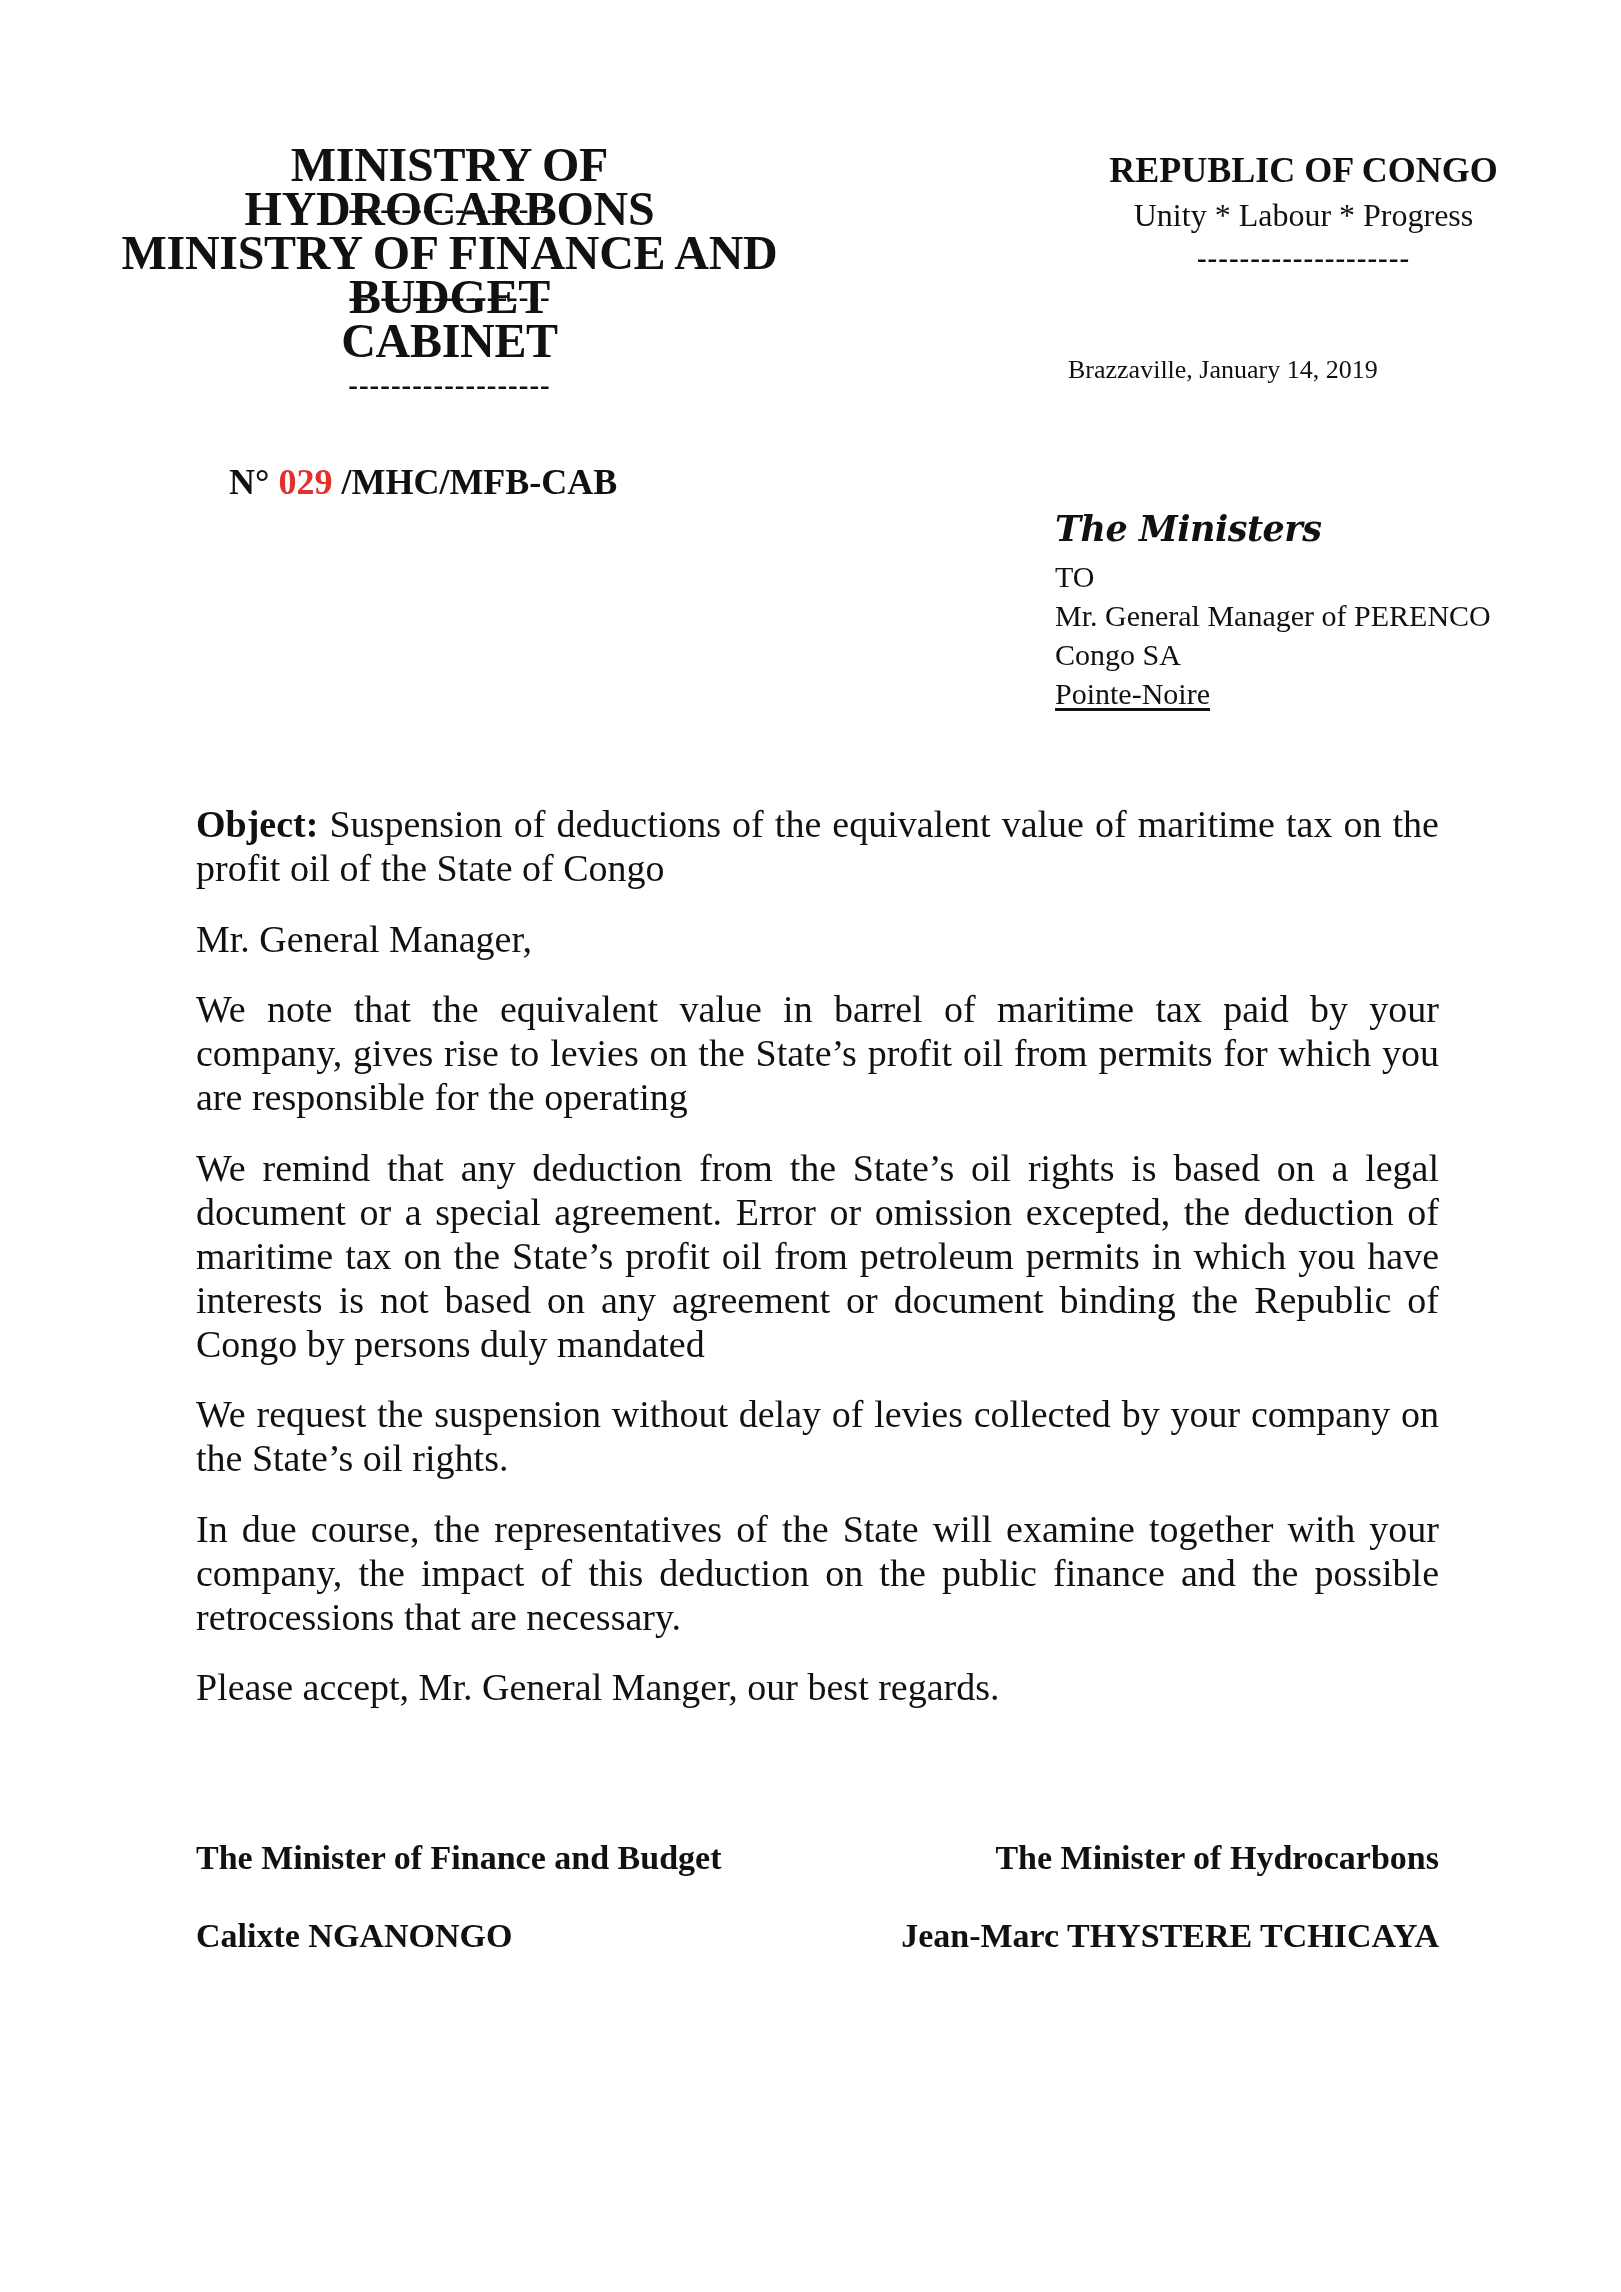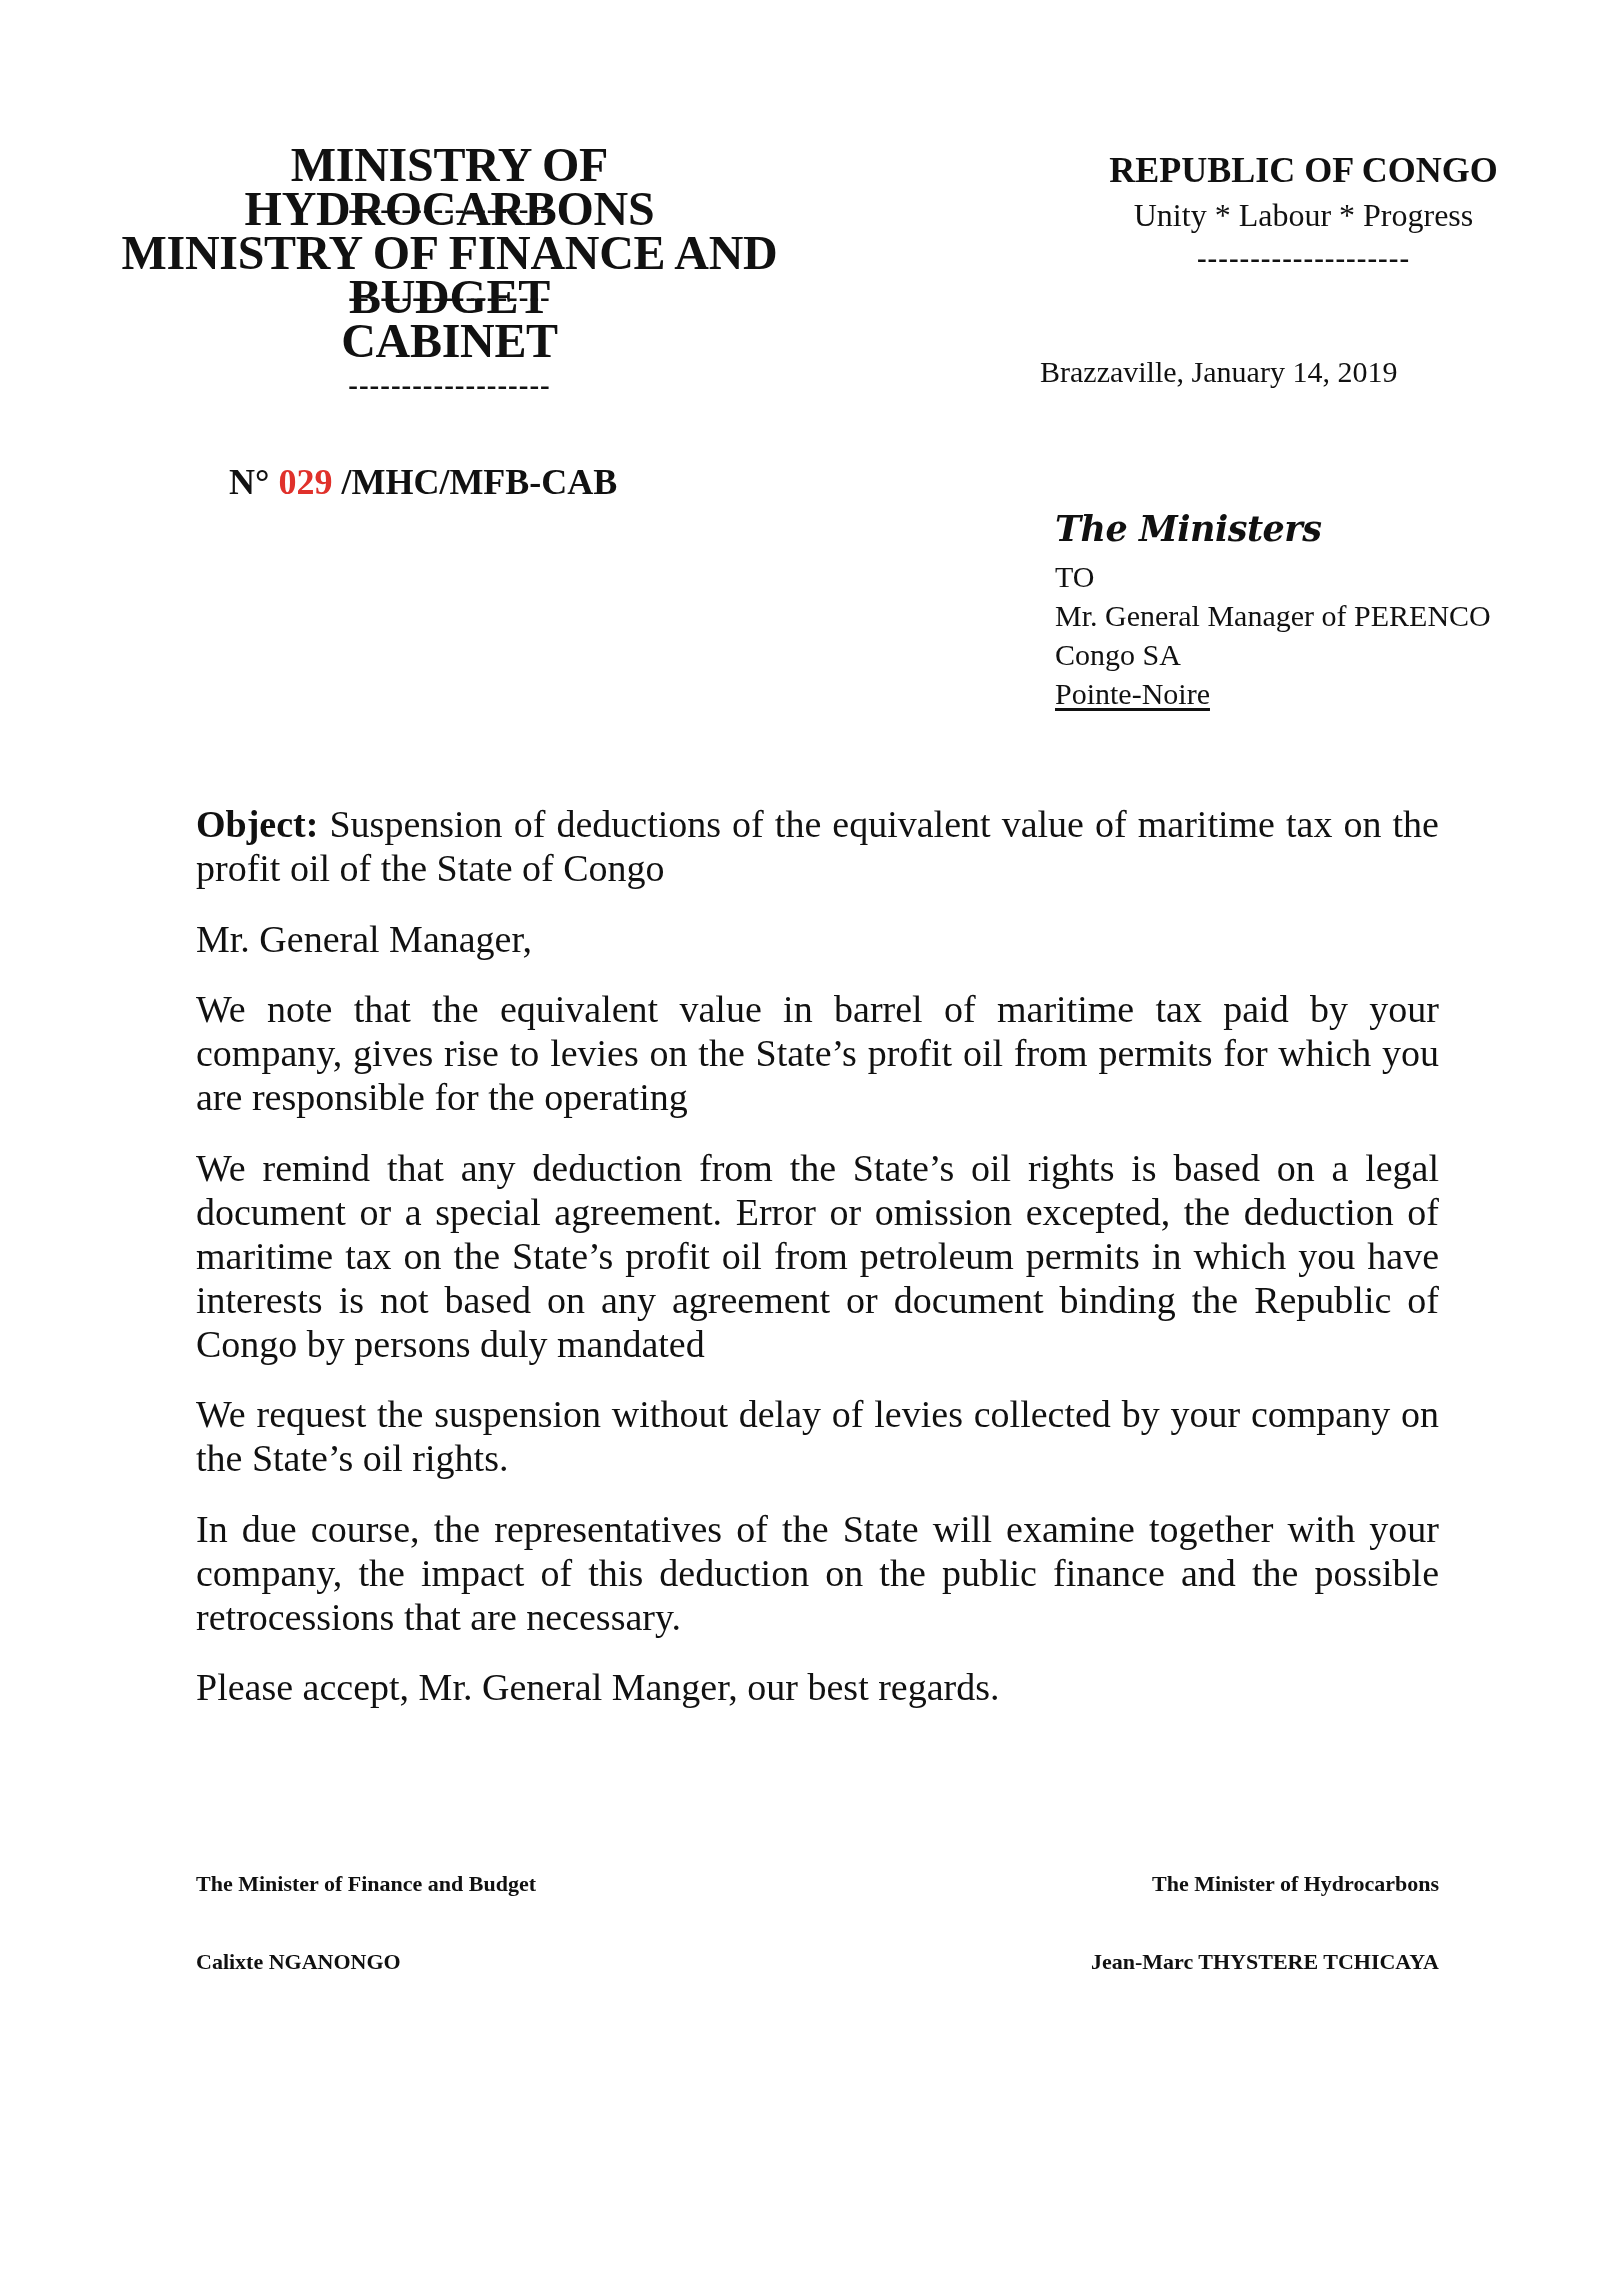--- a/index.html
+++ b/index.html
@@ -8,30 +8,30 @@
   .abs { position: absolute; white-space: nowrap; }
   .hdr-left { position: absolute; left: 118px; width: 663px; top: 143px; text-align: center; }
   .hdr-left .line { font-weight: bold; font-size: 48px; line-height: 44px; height: 44px; letter-spacing: -0.3px; }
   .hdr-left .dash { font-weight: bold; font-size: 29px; line-height: 44px; height: 44px; letter-spacing: 1px; }
   .refno { position: absolute; left: 229px; top: 461px; font-weight: bold; font-size: 36px; white-space: nowrap; }
   .refno .red { color: #e0312b; }
   .hdr-right { position: absolute; left: 1039px; width: 529px; top: 147px; text-align: center; }
   .hdr-right .title { font-weight: bold; font-size: 36px; line-height: 47px; }
   .hdr-right .motto { font-size: 32px; line-height: 43px; }
   .hdr-right .dash { font-weight: bold; font-size: 29px; line-height: 43px; letter-spacing: 1px; }
-  .date { left: 1040px; top: 355px; font-size: 30px; }
+  .date { left: 1068px; top: 355px; font-size: 26px; }
   .ministers { left: 1055px; top: 508px; font-size: 35px; font-style: italic; font-weight: bold;
                font-family: "DejaVu Serif", serif; letter-spacing: -0.5px; }
   .recipient { position: absolute; left: 1055px; top: 557px; font-size: 30px; line-height: 39px; }
   .recipient div { white-space: nowrap; }
   .recipient .ul { text-decoration: underline; text-underline-offset: 3.9px; }
   .body { position: absolute; left: 196px; width: 1243px; top: 802px; font-size: 38px; line-height: 44px; text-align: justify; }
   .body p { margin: 0 0 26.5px 0; }
   .body b { font-weight: bold; }
-  .sig { position: absolute; font-weight: bold; font-size: 22px; white-space: nowrap; margin-top: 32px; }
+  .sig { position: absolute; font-weight: bold; font-size: 34px; white-space: nowrap; }
   .sig-left { left: 196px; }
   .sig-right { right: 182px; text-align: right; }
 </style>
 </head>
 <body>
 
 <div class="hdr-left">
   <div class="line">MINISTRY OF HYDROCARBONS</div>
   <div class="dash">-------------------</div>
   <div class="line">MINISTRY OF FINANCE AND BUDGET</div>

